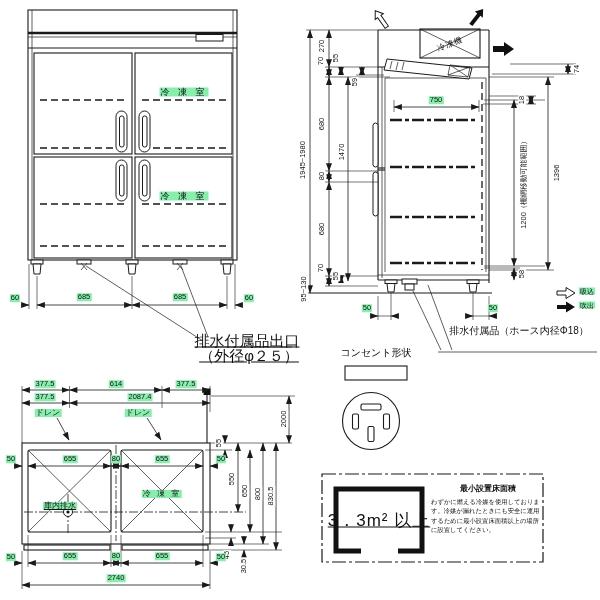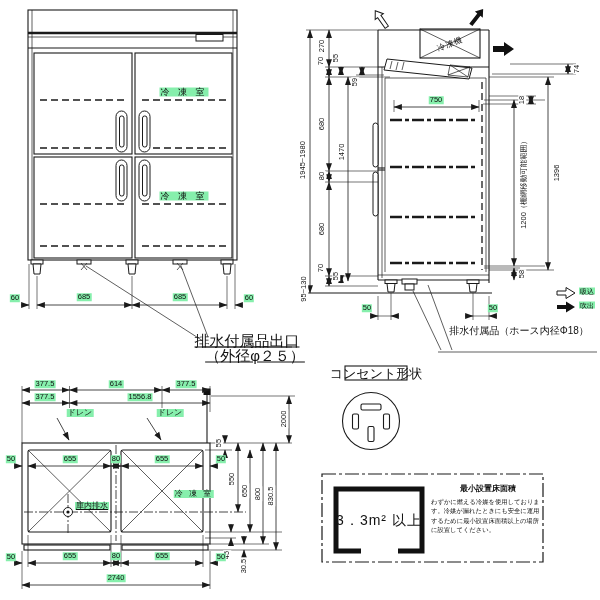--- a/index.html
+++ b/index.html
@@ -17,28 +17,28 @@
   .ext{stroke:#1a1a1a;stroke-width:0.6;fill:none}
   .wf{fill:#fff;stroke:#1a1a1a;stroke-width:1}
   .bk{fill:#111;stroke:none}
   .room{stroke:#111;stroke-width:5;fill:none}
   .lbl{position:absolute;z-index:2;font-size:7.5px;line-height:1;white-space:nowrap;
        transform:translate(-50%,-50%);background:#86efac;padding:0 1px;}
   .vlbl{position:absolute;z-index:2;font-size:7.5px;line-height:1;white-space:nowrap;
        transform:translate(-50%,-50%) rotate(-90deg);background:#fff;padding:0 1px;}
   .big{font-size:9px;letter-spacing:3px;}
   .call{font-size:15px;text-decoration:underline;}
-  .jp8{font-size:8px;margin-left:32px;}
+  .jp8{font-size:8px;}
   .ul{text-decoration:underline;}
   .cond{position:absolute;z-index:2;font-size:8px;letter-spacing:1px;white-space:nowrap;
         transform:translate(-50%,-50%) rotate(-20deg);}
   .note{position:absolute;z-index:2;left:431px;top:497px;width:111px;font-size:6.3px;
         line-height:1.5;text-align:left;}
   .ttl{font-weight:bold;font-size:8px;}
-  .area{font-size:14px;letter-spacing:1px;}
+  .area{font-size:17px;letter-spacing:1px;text-decoration:underline;}
   .s7{font-size:7px;}
 </style>
 </head>
 <body>
 
 <div id="canvas">
 
 <svg width="600" height="600" viewBox="0 0 600 600">
   <defs>
     <marker id="arr" viewBox="0 0 10 8" refX="9" refY="4" markerWidth="9" markerHeight="7" orient="auto-start-reverse" markerUnits="userSpaceOnUse">
@@ -331,21 +331,21 @@
   </g>
 </svg>
 
 <span class="lbl big" style="left:184px;top:92px">冷 凍 室</span>
 <span class="lbl big" style="left:184px;top:196px">冷 凍 室</span>
 <span class="lbl" style="left:15px;top:298px">60</span>
 <span class="lbl" style="left:84px;top:297px">685</span>
 <span class="lbl" style="left:180px;top:297px">685</span>
 <span class="lbl" style="left:249px;top:298px">60</span>
 <span class="lbl call" style="left:247px;top:340px;background:none">排水付属品出口</span>
-<span class="lbl call" style="left:255px;top:355px;background:none">（外径φ２５）</span>
+<span class="lbl call" style="left:249px;top:355px;background:none">（外径φ２５）</span>
 
 <span class="cond" style="left:450px;top:44px">冷凍機</span>
 <span class="vlbl" style="left:322px;top:46px">270</span>
 <span class="vlbl" style="left:321px;top:61px">70</span>
 <span class="vlbl" style="left:336px;top:58px">55</span>
 <span class="vlbl" style="left:355px;top:82px">59</span>
 <span class="vlbl" style="left:322px;top:124px">680</span>
 <span class="vlbl" style="left:342px;top:152px">1470</span>
 <span class="vlbl" style="left:303px;top:160px">1945~1980</span>
 <span class="vlbl" style="left:322px;top:176px">80</span>
@@ -362,21 +362,21 @@
 <span class="lbl" style="left:367px;top:308px">50</span>
 <span class="lbl" style="left:493px;top:308px">50</span>
 <span class="lbl" style="left:519px;top:331px;font-size:10px;background:none">排水付属品（ホース内径Φ18）</span>
 <span class="lbl s7" style="left:587px;top:291px">吸込</span>
 <span class="lbl s7" style="left:587px;top:305px">吹出</span>
 
 <span class="lbl" style="left:45px;top:384px">377.5</span>
 <span class="lbl" style="left:116px;top:384px">614</span>
 <span class="lbl" style="left:186px;top:384px">377.5</span>
 <span class="lbl" style="left:45px;top:397px">377.5</span>
-<span class="lbl" style="left:140px;top:397px">1556.8</span>
+<span class="lbl" style="left:140px;top:397px">2087.4</span>
 <span class="lbl jp8" style="left:48px;top:413px">ドレン</span>
 <span class="lbl jp8" style="left:138px;top:413px">ドレン</span>
 <span class="lbl" style="left:11px;top:459px">50</span>
 <span class="lbl" style="left:70px;top:459px">655</span>
 <span class="lbl" style="left:116px;top:459px">80</span>
 <span class="lbl" style="left:162px;top:459px">655</span>
 <span class="lbl" style="left:221px;top:459px">50</span>
 <span class="lbl jp8 ul" style="left:60px;top:506px">庫内排水</span>
 <span class="lbl jp8" style="left:162px;top:494px;letter-spacing:2px">冷 凍 室</span>
 <span class="vlbl" style="left:219px;top:443px">55</span>
@@ -387,18 +387,18 @@
 <span class="vlbl" style="left:284px;top:419px">2000</span>
 <span class="vlbl" style="left:227px;top:555px">45</span>
 <span class="vlbl" style="left:244px;top:566px">30.5</span>
 <span class="lbl" style="left:11px;top:557px">50</span>
 <span class="lbl" style="left:70px;top:556px">655</span>
 <span class="lbl" style="left:116px;top:556px">80</span>
 <span class="lbl" style="left:162px;top:556px">655</span>
 <span class="lbl" style="left:221px;top:557px">50</span>
 <span class="lbl" style="left:116px;top:578px">2740</span>
 
-<span class="lbl" style="left:376px;top:373px;font-size:13px;background:none">コンセント形状</span>
+<span class="lbl" style="left:376px;top:353px;font-size:10px;background:none">コンセント形状</span>
 <span class="lbl area" style="left:379px;top:520px;background:none">3．3m² 以上</span>
 <span class="lbl ttl" style="left:488px;top:489px;background:none">最小設置床面積</span>
 <div class="note">わずかに燃える冷媒を使用しております。冷媒が漏れたときにも安全に運用するために最小設置床面積以上の場所に設置してください。</div>
 
 </div>
 
 </body></html>

